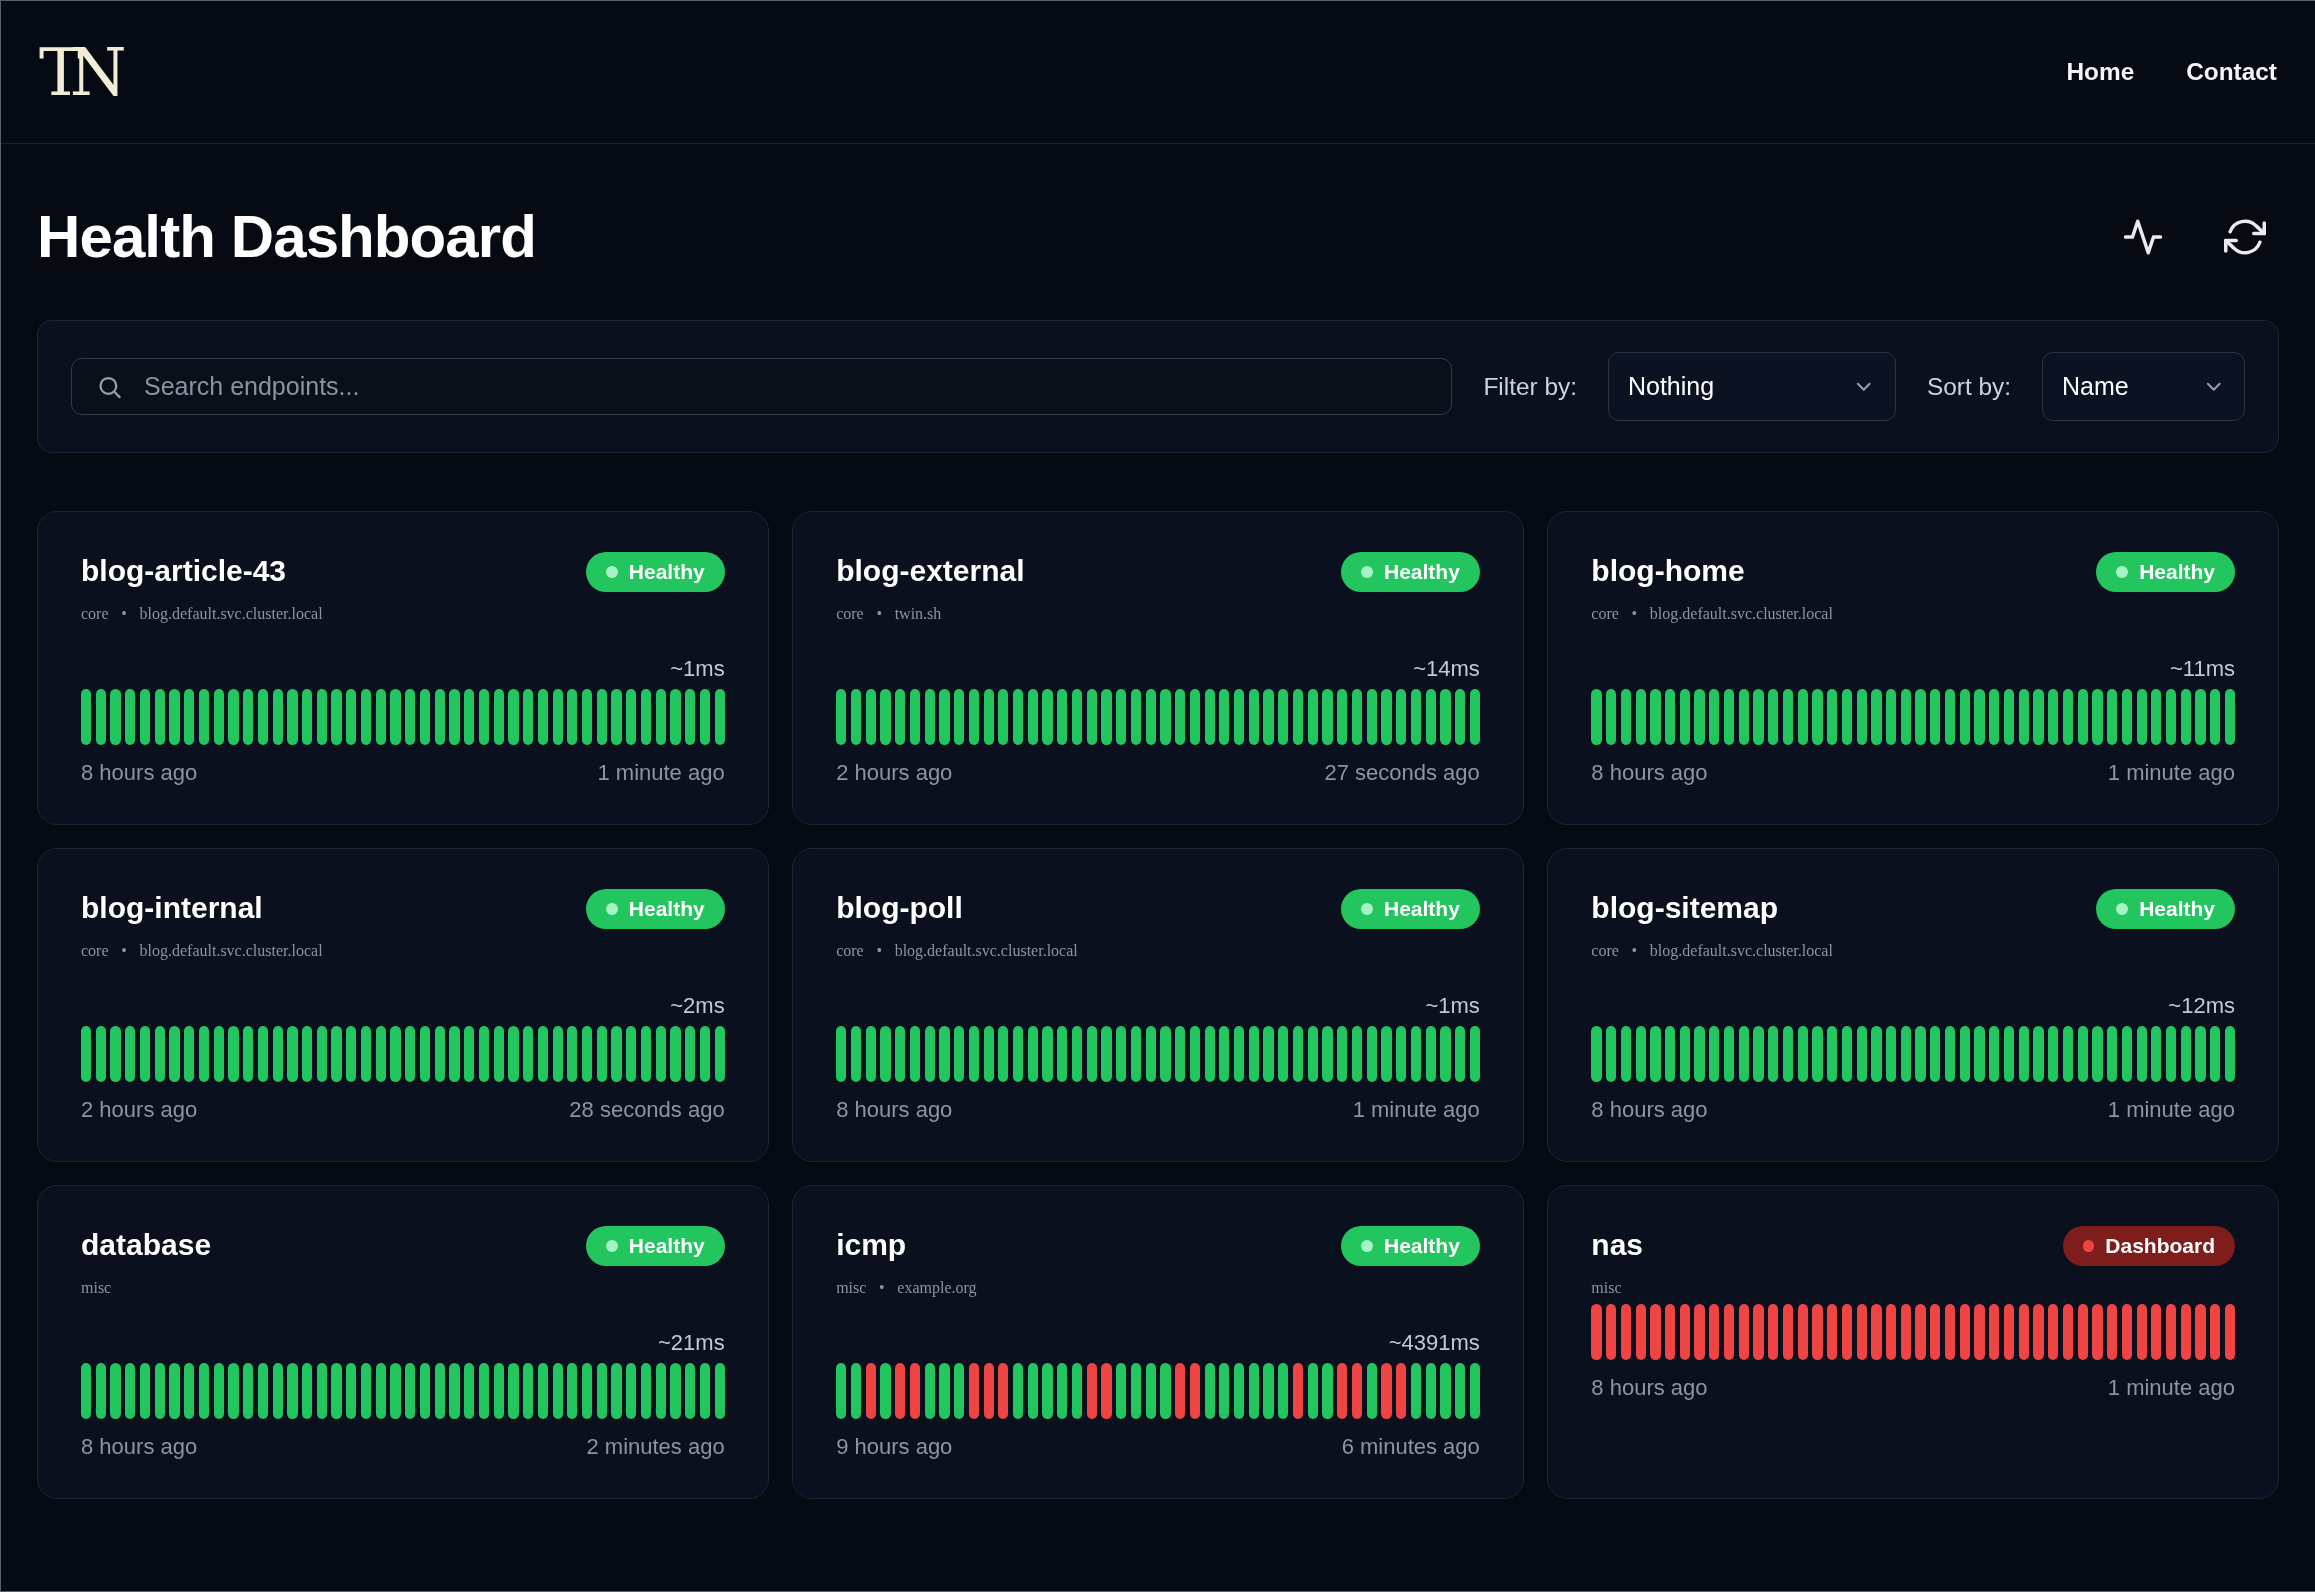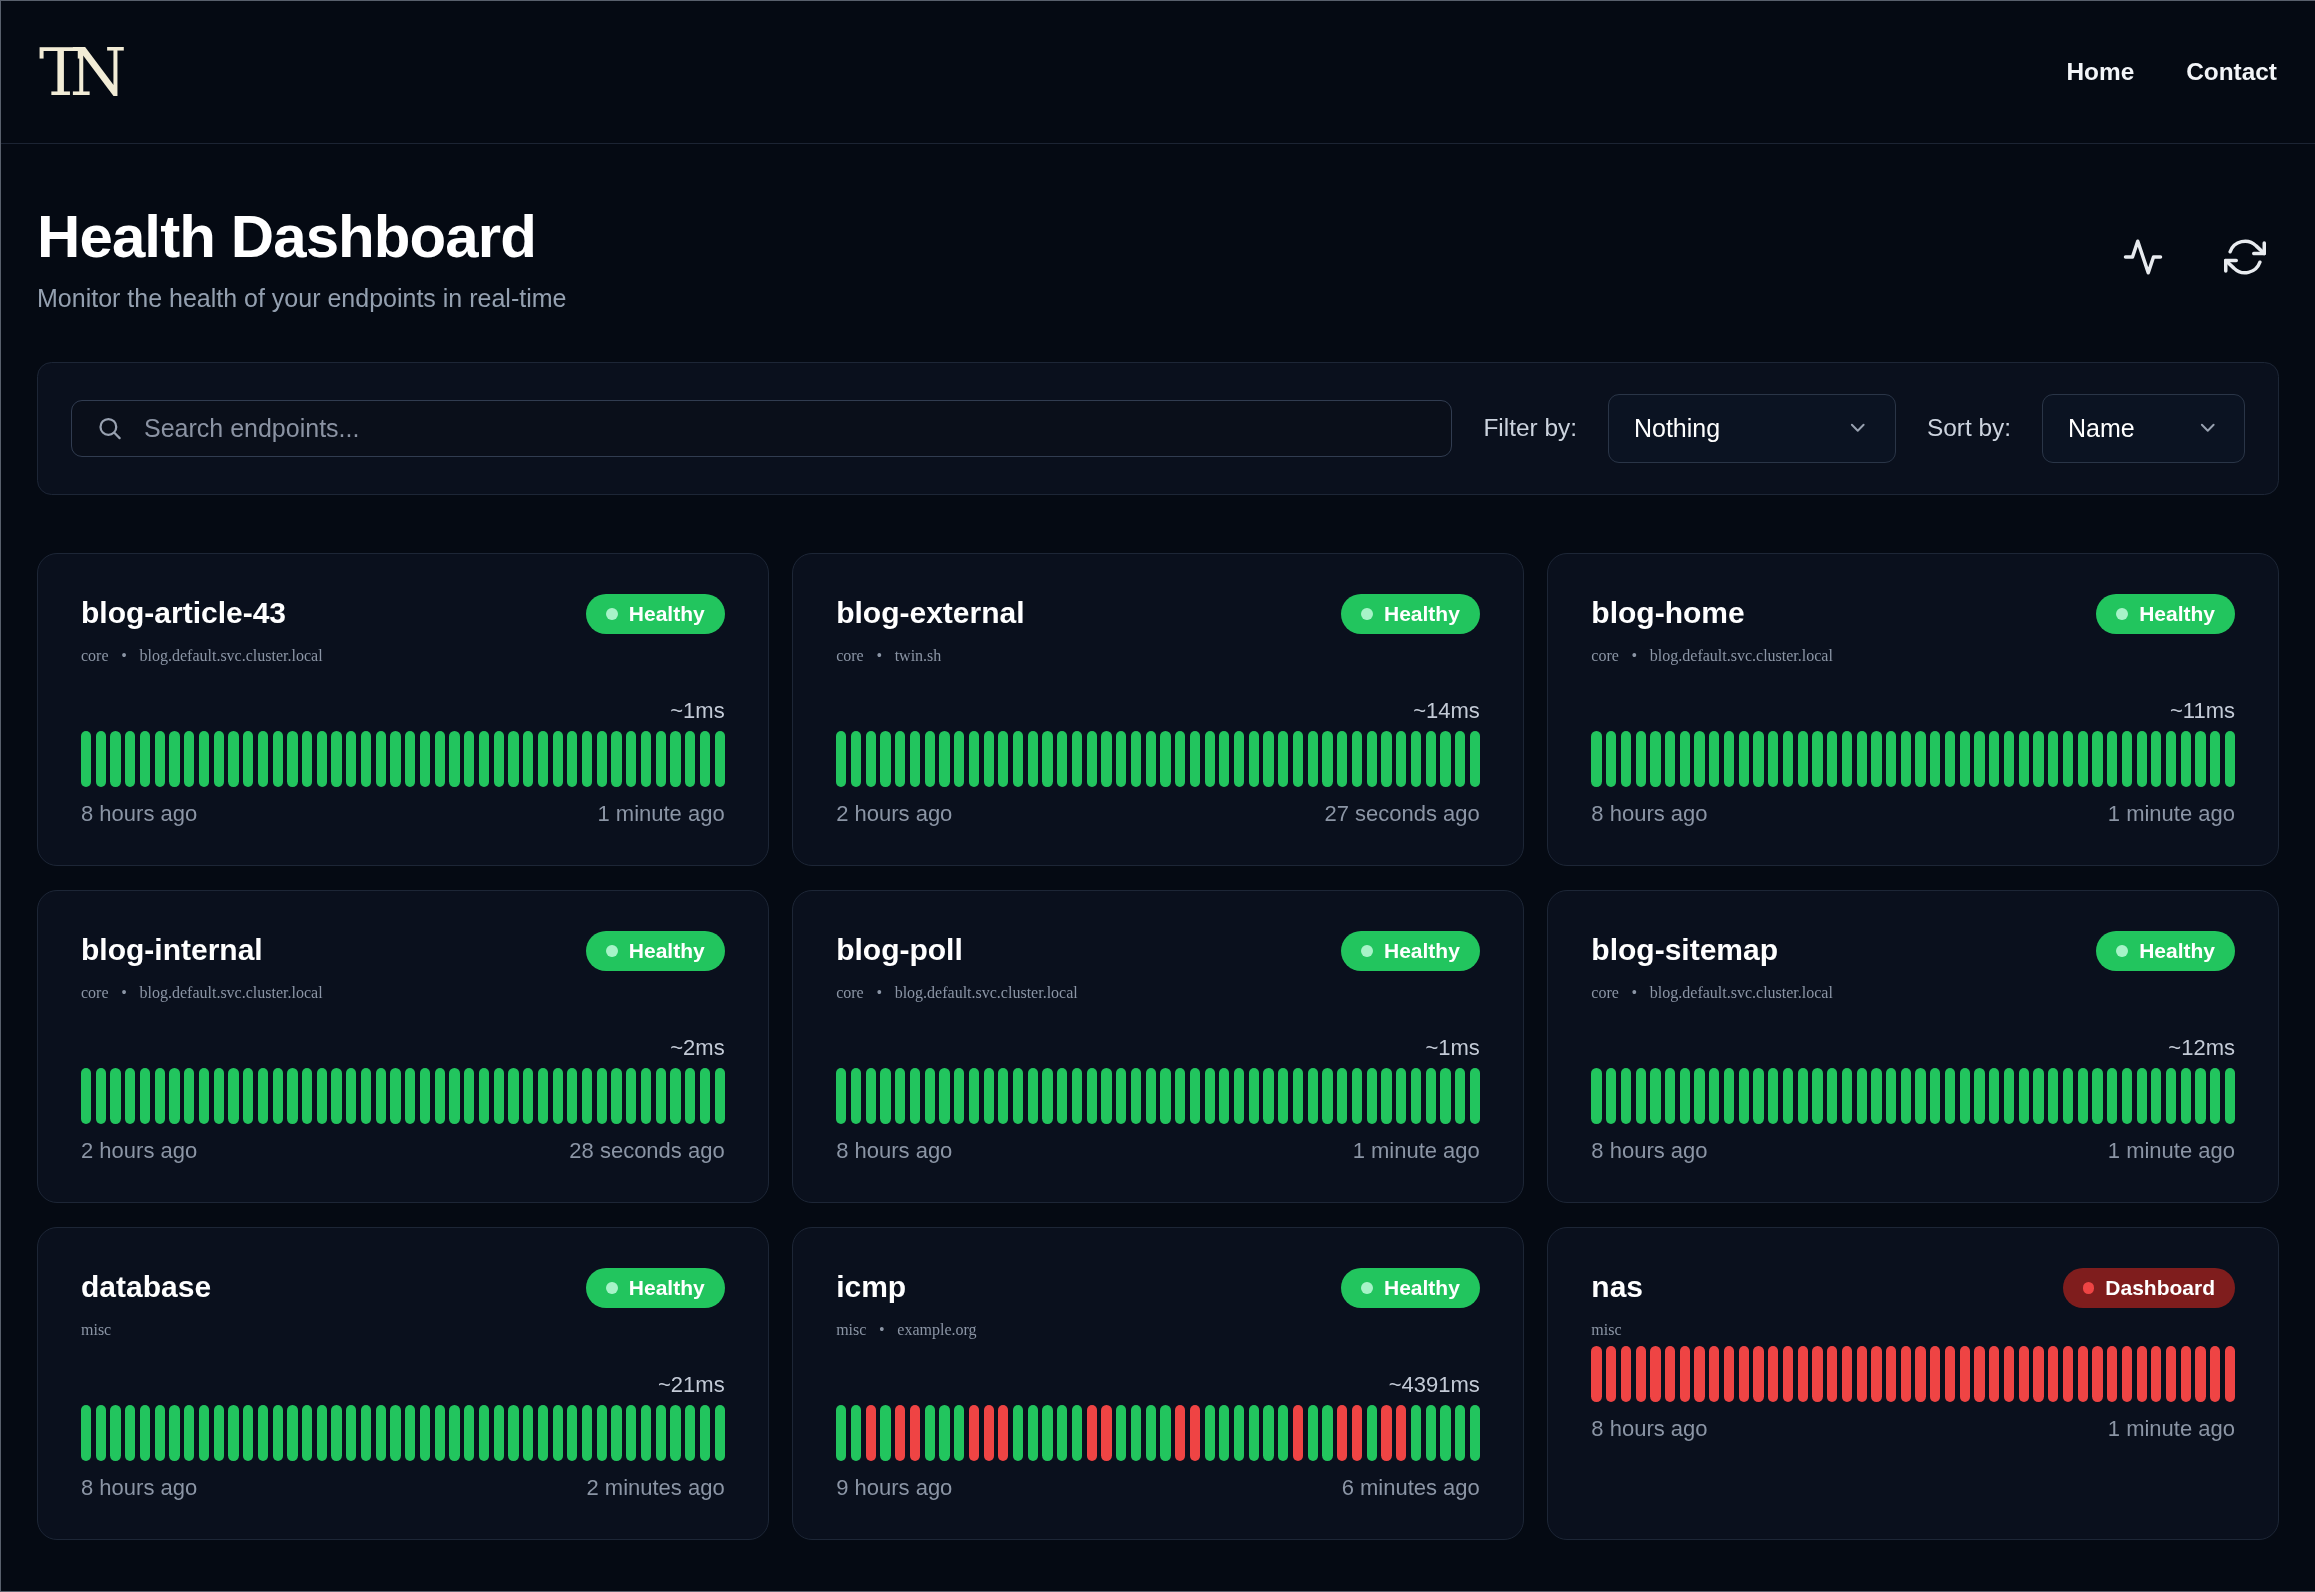--- a/index.html
+++ b/index.html
@@ -78,21 +78,21 @@
   .search-input::placeholder { color:#8b93a3; }
   .toolbar-label { font-size:24.4px; color:#ccd3de; white-space:nowrap; }
   .select {
     height:69px;
     background:#0b1322;
     border:0.9px solid #2a3547;
     border-radius:11px;
     display:flex;
     align-items:center;
     justify-content:space-between;
-    padding:0 25px;
+    padding:0 19px;
     font-size:25px;
     color:#ffffff;
     gap:23.5px;
   }
   .select-filter { width:288px; }
   .select-sort { width:203px; }
   .select svg { width:23.5px; height:23.5px; stroke:#98a1b0; fill:none; stroke-width:2; stroke-linecap:round; stroke-linejoin:round; flex:none; }
 
   
   .grid {
@@ -138,21 +138,20 @@
   <nav data-interactable="false">
     <a href="#" class="nav-link" data-interactable="true">Home</a>
     <a href="#" class="nav-link" data-interactable="true">Contact</a>
   </nav>
 </header>
 
 <main data-interactable="false">
   <div class="title-row" data-interactable="false">
     <div data-interactable="false">
       <h1 data-interactable="false">Health Dashboard</h1>
-      <p class="page-subtitle" data-interactable="false">Monitor the health of your endpoints in real-time</p>
     </div>
     <div class="title-actions" data-interactable="false">
       <button class="icon-btn" data-interactable="true" aria-label="activity">
         <svg viewBox="0 0 24 24">
             <polyline points="22 12 18 12 15 21 9 3 6 12 2 12"></polyline>
           </svg>
       </button>
       <button class="icon-btn" data-interactable="true" aria-label="refresh">
         <svg viewBox="0 0 24 24">
           <polyline points="23 4 23 10 17 10"></polyline>

